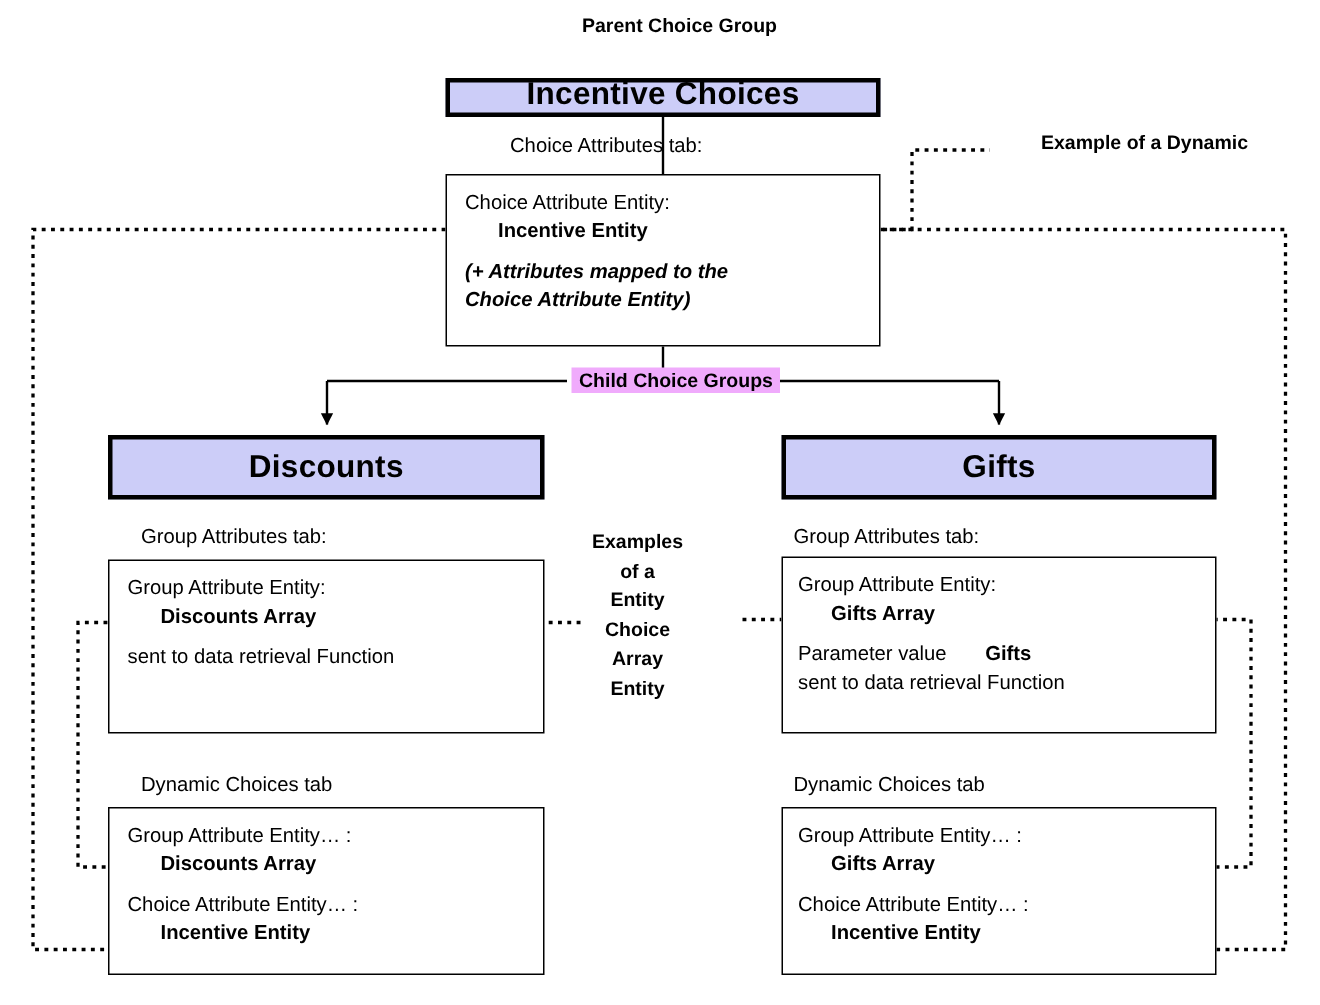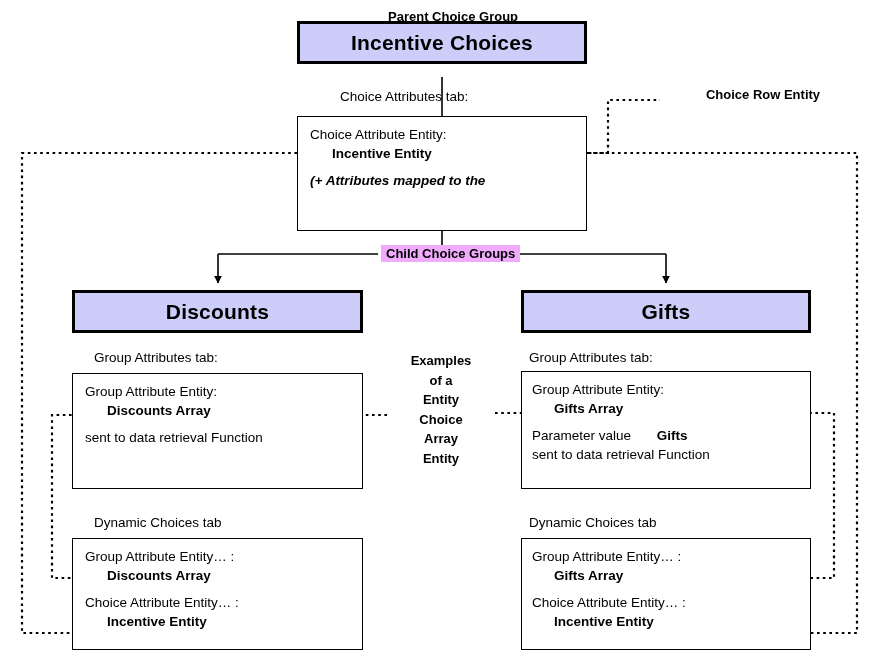--- a/index.html
+++ b/index.html
@@ -109,35 +109,36 @@
 
       <path d="M495,413 L521,413"></path>
     </g>
     <g>
       <line x1="792" y1="578" x2="782" y2="578" stroke="#000" stroke-width="2.2" marker-end="url(#openArrowL)"></line>
     </g>
   </svg>
 
   <div class="abs caption italic" style="left:388px;top:8px;">Parent Choice Group</div>
 
-  <div class="abs group-head" style="left:297px;top:21px;width:290px;height:43px;">
+  <div class="abs group-head" style="left:297px;top:52px;width:290px;height:26px;align-items:flex-end;">
     <span>Incentive Choices</span>
   </div>
 
   <div class="abs caption" style="left:340px;top:88px;">Choice Attributes tab:</div>
 
   <div class="abs panel" style="left:297px;top:116px;width:290px;height:115px;">
     <div class="ln">Choice Attribute Entity:</div>
     <div class="ln bold">Incentive Entity</div>
     <div class="gap"></div>
     <div class="ln ital">(+ Attributes mapped to the</div>
+    <div class="ln ital">Choice Attribute Entity)</div>
   </div>
 
   <div class="abs caption italic centered" style="left:663px;top:85px;width:200px;line-height:19px;">
-    <div>Choice Row Entity</div>
+    <div>Example of a Dynamic</div>
   </div>
 
   <div class="abs caption italic" style="left:381px;top:245px;background:#f0abfc;padding:0 5px;">Child Choice Groups</div>
 
   <div class="abs group-head" style="left:72px;top:290px;width:291px;height:43px;">
     <span>Discounts</span>
   </div>
 
   <div class="abs caption" style="left:94px;top:349px;">Group Attributes tab:</div>
 
@@ -151,21 +152,21 @@
   <div class="abs caption" style="left:94px;top:514px;">Dynamic Choices tab</div>
 
   <div class="abs panel" style="left:72px;top:538px;width:291px;height:112px;">
     <div class="ln">Group Attribute Entity… :</div>
     <div class="ln bold">Discounts Array</div>
     <div class="gap"></div>
     <div class="ln">Choice Attribute Entity… :</div>
     <div class="ln bold">Incentive Entity</div>
   </div>
 
-  <div class="abs caption italic centered" style="left:392px;top:351px;width:98px;line-height:19.5px;">
+  <div class="abs caption italic centered" style="left:376px;top:351px;width:98px;line-height:19.5px;">
     <div>Examples</div>
     <div>of a</div>
     <div>Entity</div>
     <div>Choice</div>
     <div>Array</div>
     <div>Entity</div>
   </div>
 
   <div class="abs group-head" style="left:521px;top:290px;width:290px;height:43px;">
     <span>Gifts</span>

